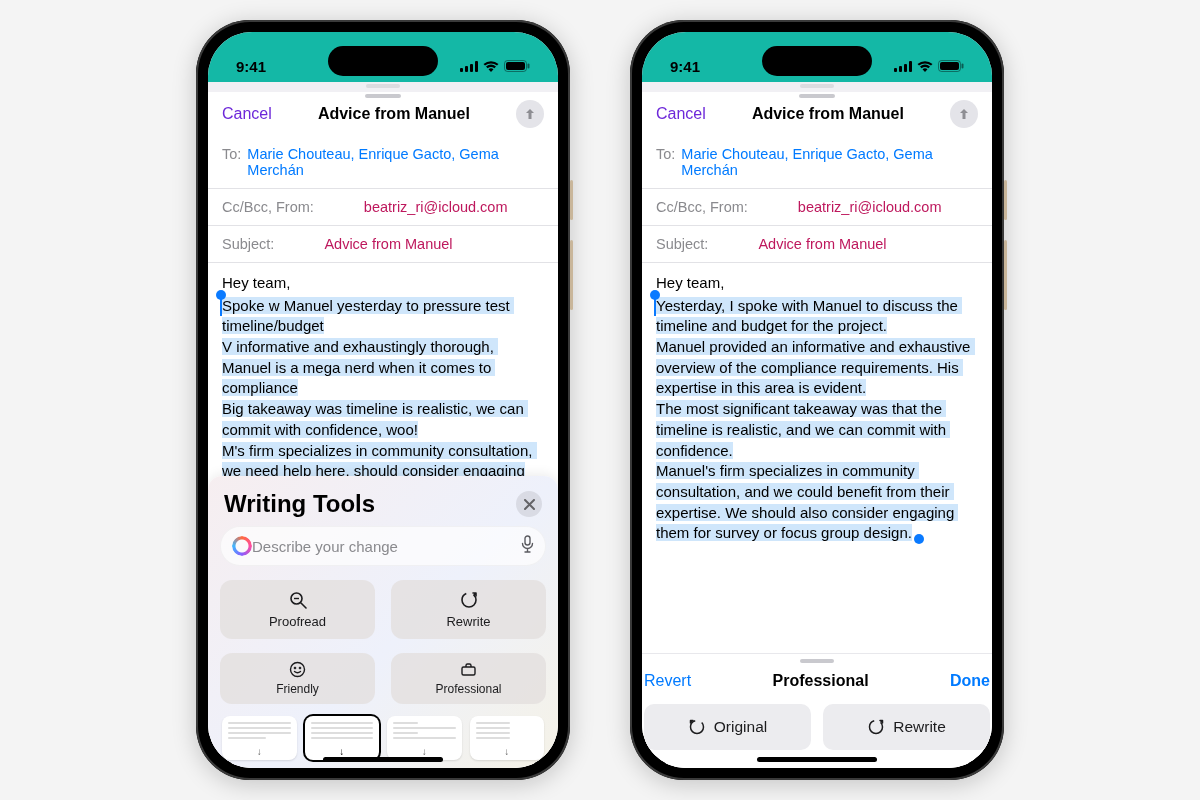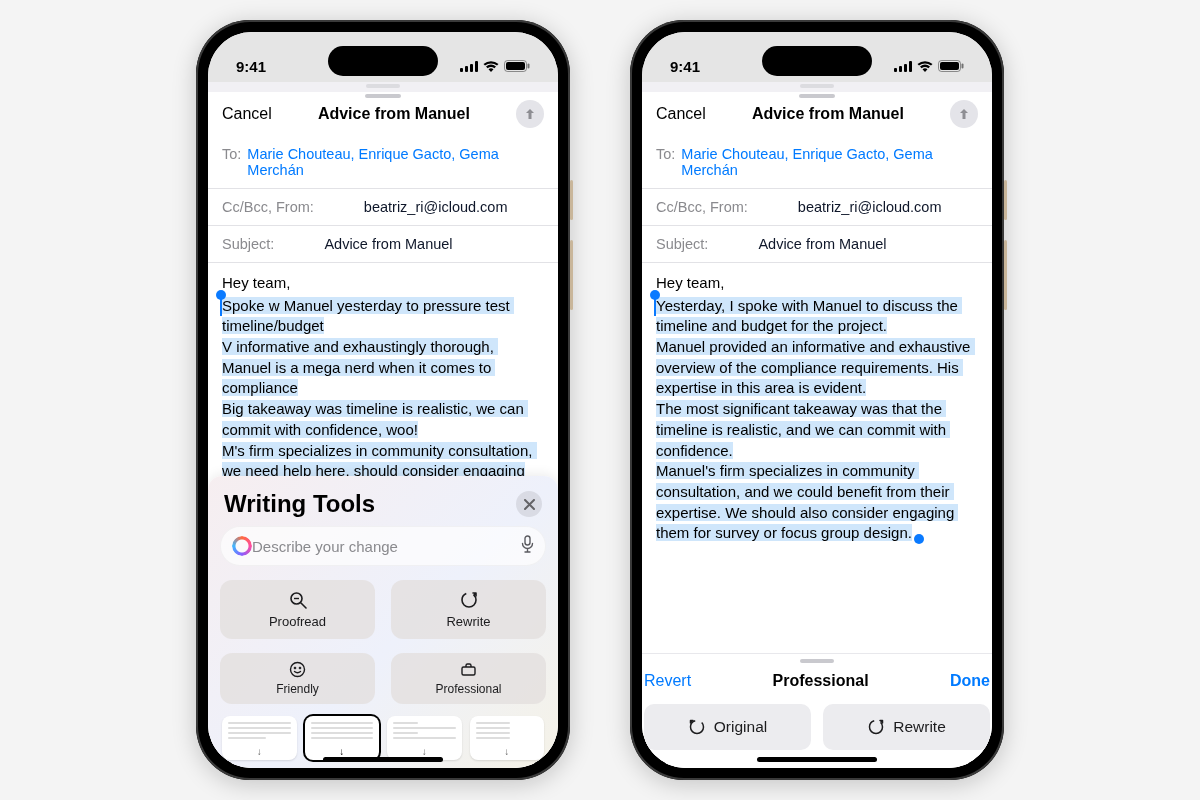--- a/index.html
+++ b/index.html
@@ -42,21 +42,21 @@
   }
   .island {
     position:absolute; top:14px; left:50%; transform:translateX(-50%);
     width:110px; height:30px; background:#000; border-radius:18px; z-index:50;
   }
   .statusbar {
     height:50px;
     display:flex; justify-content:space-between; align-items:center;
     padding: 18px 28px 0 28px;
     font-size:15px; font-weight:600; color:#000;
-    background:#e5e5e5;
+    background:#14b8a6;
   }
   .status-icons { display:flex; gap:5px; align-items:center;}
   .signal, .wifi, .battery { display:inline-block; }
   .signal svg, .wifi svg, .battery svg { display:block; }
 
   .sheet-back {
     height:10px; background:#f1f0f4; border-radius:0;
     position:relative;
   }
   .sheet-handle-faint {
@@ -74,38 +74,38 @@
   }
   .compose-head {
     display:flex; align-items:center; justify-content:space-between;
     padding:10px 14px 8px;
     position:relative;
   }
   .sheet-grab {
     position:absolute; top:4px; left:50%; transform:translateX(-50%);
     width:36px; height:4px; background:#c9c9ce; border-radius:3px;
   }
-  .cancel { color:#000000; font-size:16px; }
+  .cancel { color:#6d28d9; font-size:16px; }
   .title  { font-size:16px; font-weight:600; color:#000; }
   .send-circle {
     width:28px; height:28px; border-radius:50%;
     background:#e4e4e9; display:flex; align-items:center; justify-content:center;
   }
   .send-circle svg { fill:#8e8e93; }
 
   .field {
     padding:10px 14px;
     font-size:14.5px;
     border-bottom:1px solid #e2e2e6;
     display:flex; gap:6px;
     color:#000;
   }
   .field .label { color:#8a8a8e; }
   .field .names { color:#007aff; }
-  .field .plain { color:#0f172a;padding-left:44px; }
+  .field .plain { color:#be185d;padding-left:44px; }
   .body-area {
     padding:10px 14px;
     font-size:15px; line-height:1.38;
     color:#000; flex:1; overflow:hidden; position:relative;
   }
   .selected {
     background:#cfe6fb;
     display:inline;
   }
   .sel-wrap { position:relative; padding-top:2px;}

